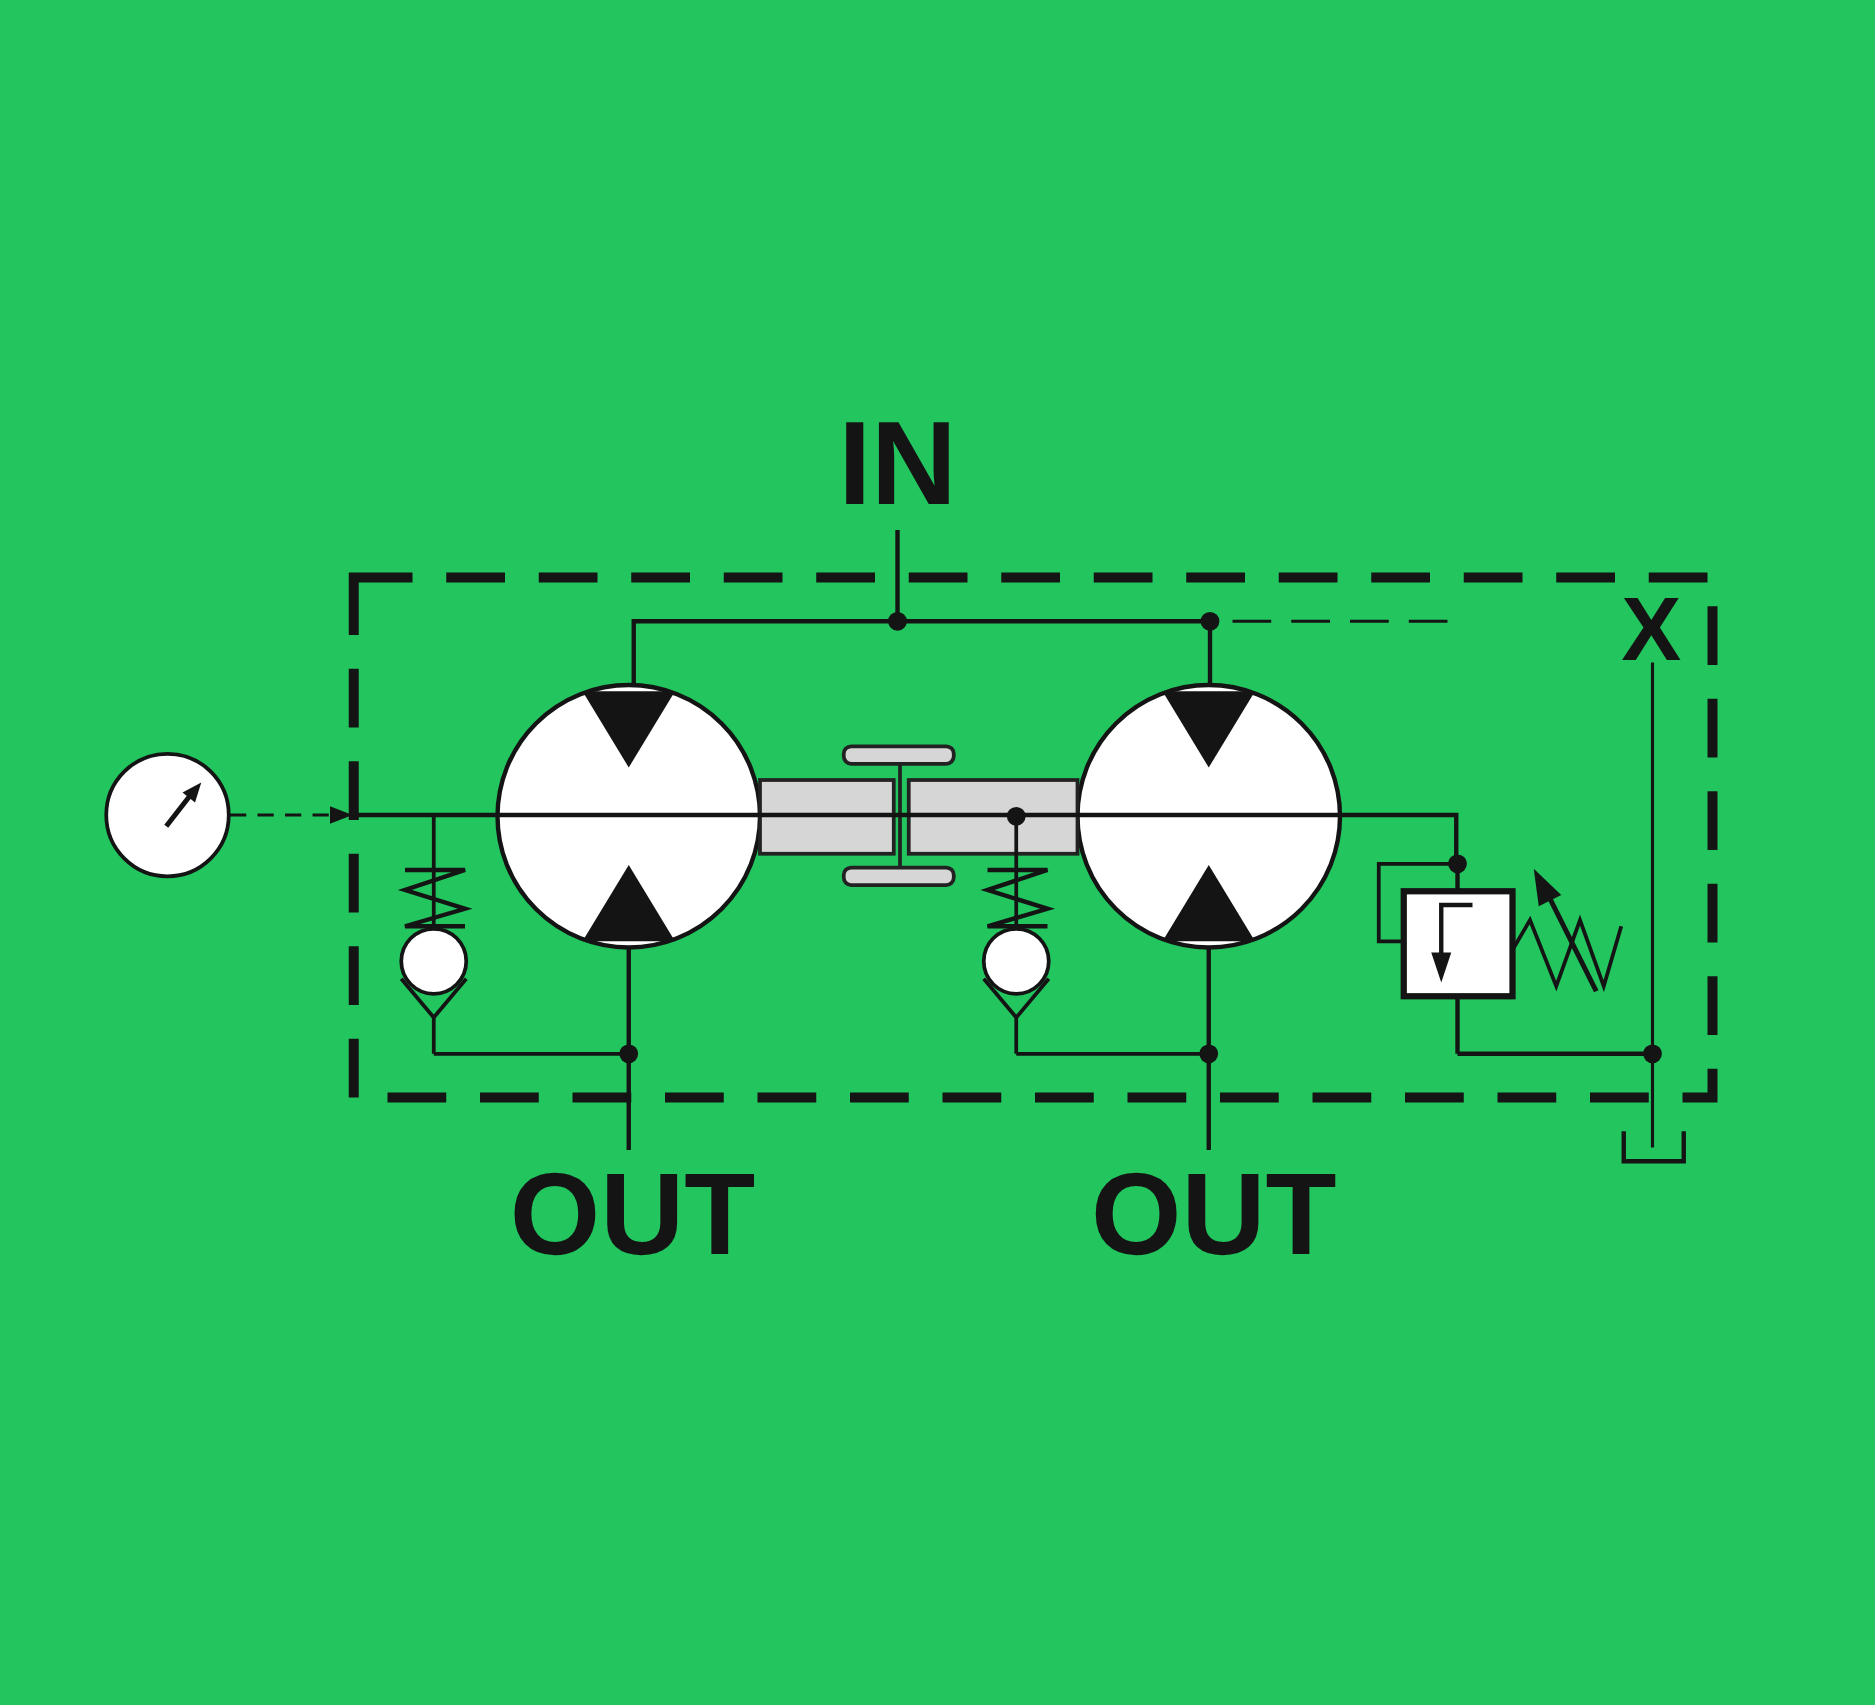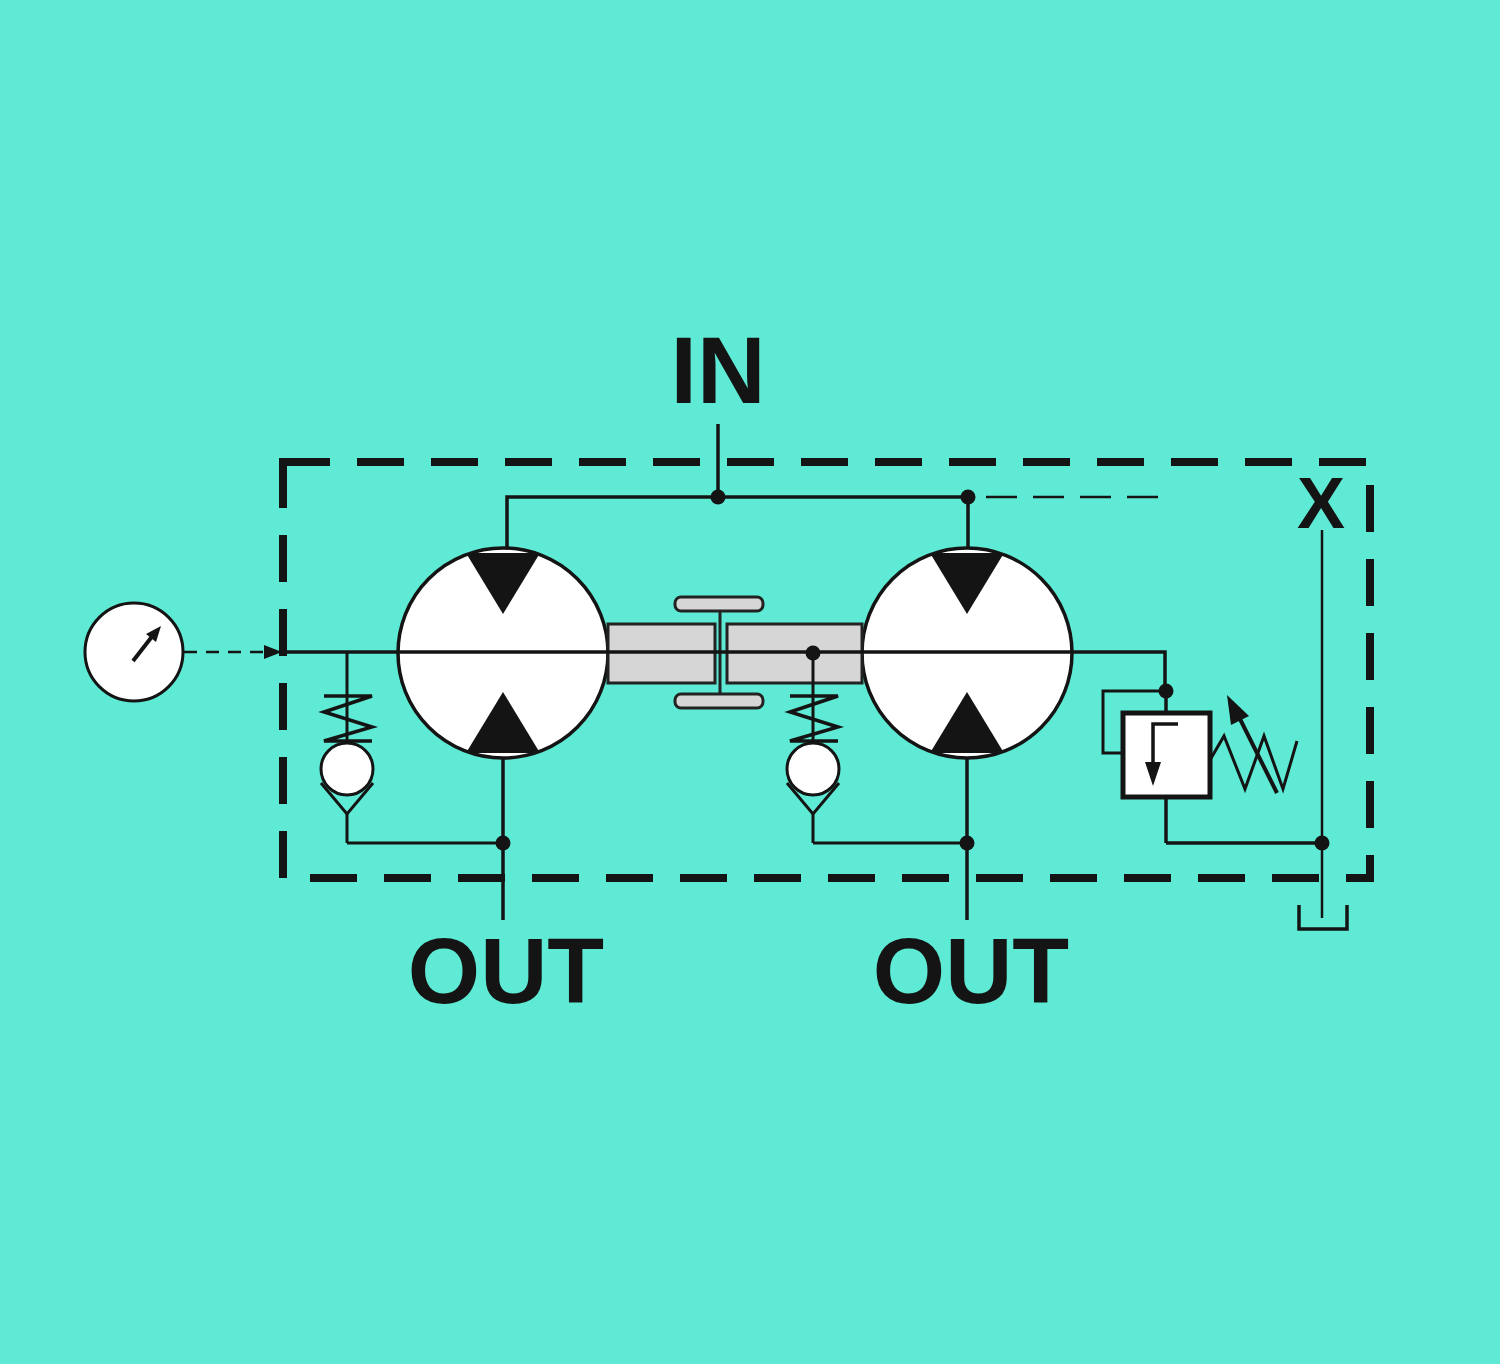--- a/index.html
+++ b/index.html
@@ -7,21 +7,21 @@
     padding: 0;
     width: 1500px;
     height: 1364px;
     background: #ffffff;
     font-family: "Liberation Sans", sans-serif;
   }
   .stage {
     position: relative;
     width: 1500px;
     height: 1364px;
-    background: #5eead4;
+    background: #22c55e;
     overflow: hidden;
   }
   svg { display: block; }
   .port-label {
     font-family: "Liberation Sans", sans-serif;
     font-weight: bold;
     fill: #141414;
     text-anchor: middle;
   }
 </style>

